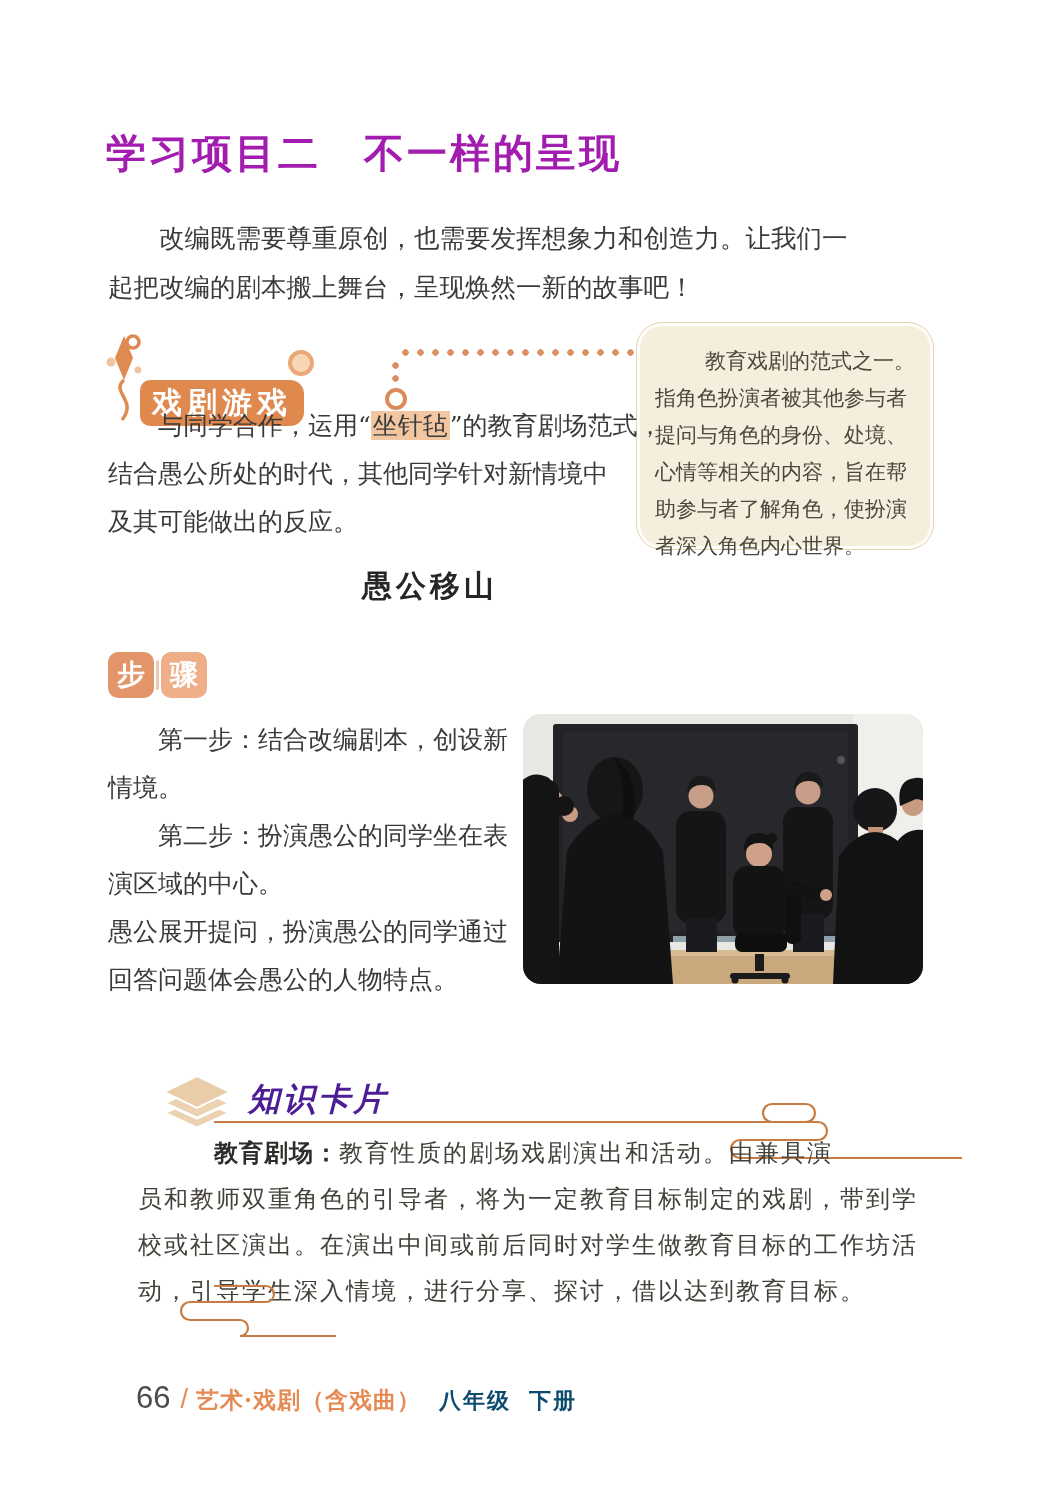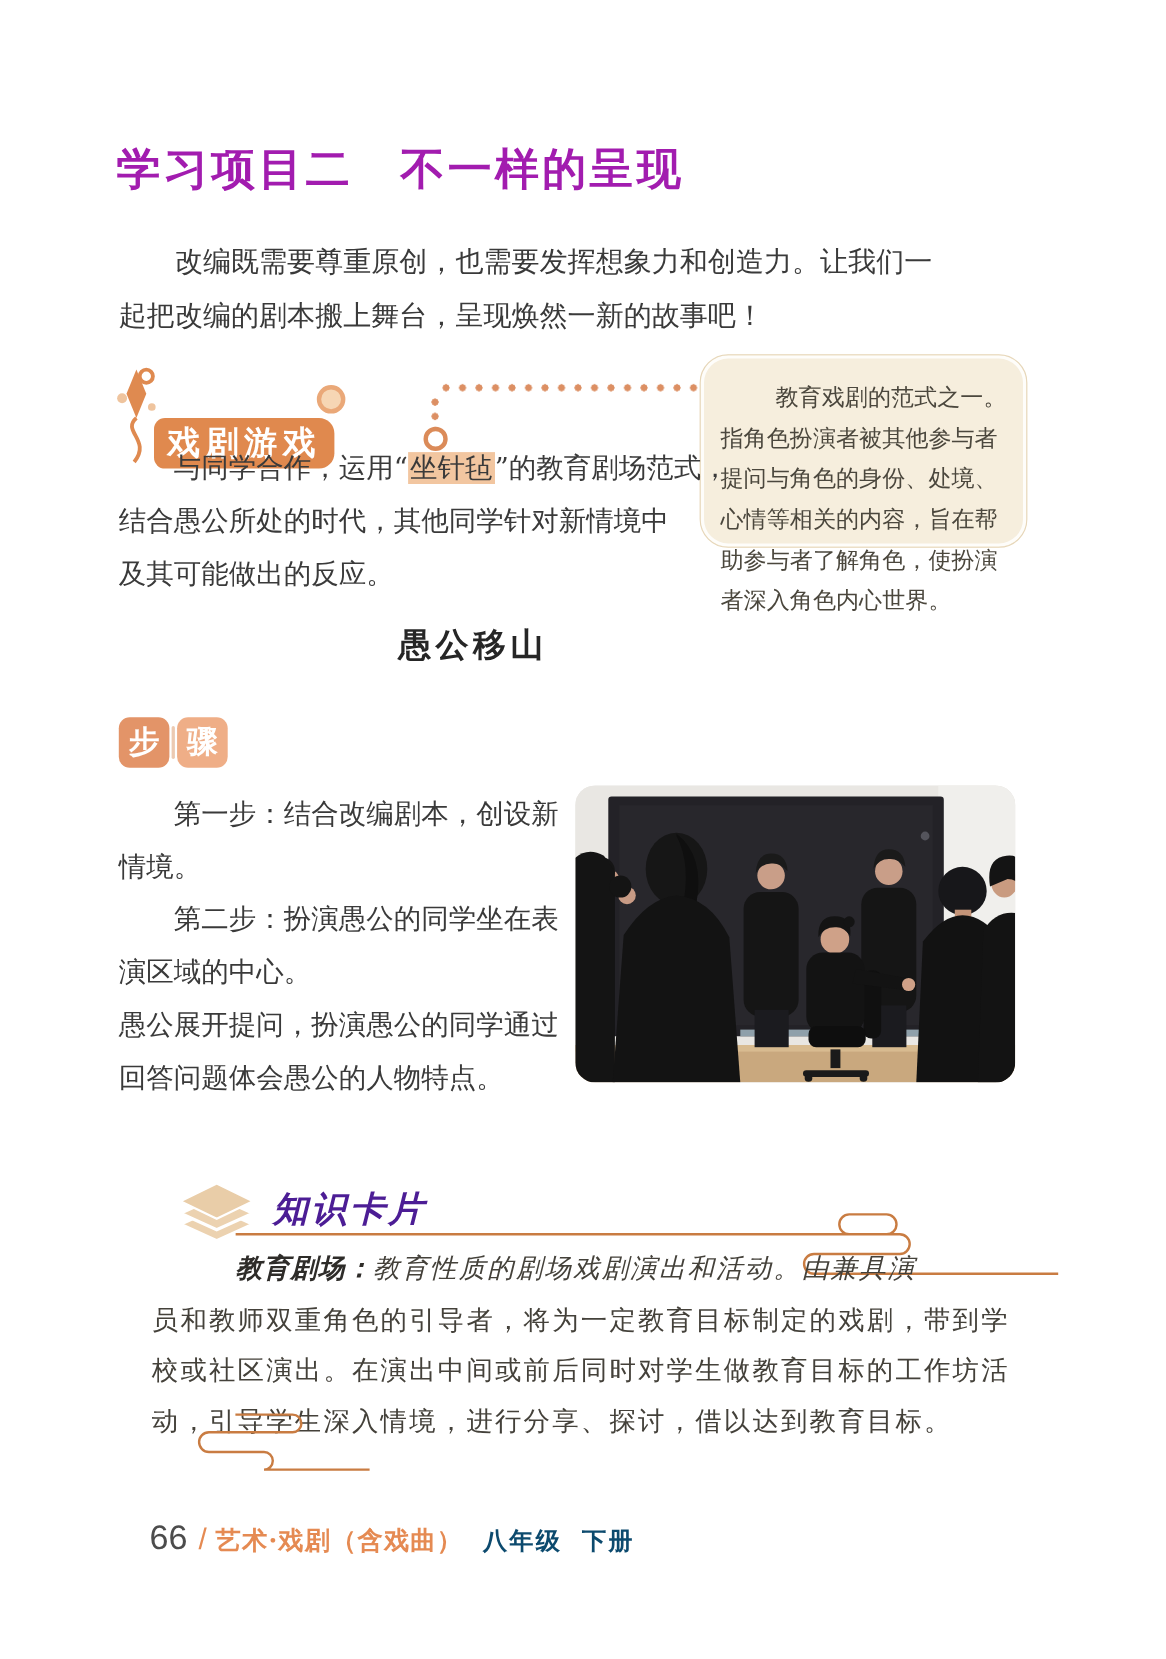--- a/index.html
+++ b/index.html
@@ -24,21 +24,21 @@
   
   .dots-h{left:402px;top:349px;width:234px;height:7px;
           background-image:radial-gradient(circle at 3.5px 3.5px,#dc8f63 3px,rgba(0,0,0,0) 3.4px);
           background-size:15px 7px;background-repeat:repeat-x;}
   .dots-v{left:392px;top:362px;width:7px;height:26px;
           background-image:radial-gradient(circle at 3.5px 3.5px,#dc8f63 3px,rgba(0,0,0,0) 3.4px);
           background-size:7px 13px;background-repeat:repeat-y;}
   .ring{left:385px;top:388px;width:14px;height:14px;border:4px solid #db8b59;border-radius:50%;background:#fff;}
 
   
-  .callout{left:636px;top:322px;width:298px;height:176px;background:#f6eedd;border:1px solid #e6d6b8;
+  .callout{left:636px;top:322px;width:298px;height:228px;background:#f6eedd;border:1px solid #e6d6b8;
            border-radius:26px;box-shadow:inset 0 0 0 3px rgba(255,255,255,.85);box-sizing:border-box;
            padding:20px 18px 0 18px;}
   .callout .cl{font-size:21px;line-height:37px;color:#4b473d;white-space:nowrap;}
   .cl-right{text-align:right;}
 
   
   .game-body{left:108px;top:402px;font-size:25px;line-height:48px;color:#3a3a3a;}
   .hl{background:#f2c6a0;padding:0 2px;}
 
   
@@ -56,21 +56,21 @@
   
   .steps{left:108px;top:716px;font-size:25px;line-height:48px;color:#3a3a3a;}
 
   
   .photo{left:523px;top:714px;width:400px;height:270px;border-radius:18px;overflow:hidden;background:#e9e7e3;}
 
   
   .kc-title{left:248px;top:1078px;font-size:32px;font-weight:bold;color:#4c1d95;
             font-family:"Liberation Sans","DejaVu Sans",sans-serif;letter-spacing:3px;font-style:italic;}
   .kc-body{left:138px;top:1130px;font-size:24px;line-height:46px;color:#44413a;letter-spacing:2px;}
-  .kc-line1{padding-left:76px;font-style:italic;}
+  .kc-line1{padding-left:76px;}
   .kc-term{font-family:"Liberation Sans","DejaVu Sans",sans-serif;font-weight:bold;color:#2e2c29;letter-spacing:1px;}
 
   
   .footer{left:104px;top:1380px;display:flex;align-items:baseline;margin-left:32px;}
   .pg-num{font-family:"Liberation Sans","DejaVu Sans",sans-serif;font-size:31px;color:#4c4c4c;}
   .pg-sep{color:#e58a52;font-size:27px;margin:0 8px 0 10px;font-family:"Liberation Sans",sans-serif;}
   .ft-book{font-size:23px;font-weight:bold;color:#e58a52;letter-spacing:1px;}
   .ft-grade,.ft-vol{font-size:22px;font-weight:bold;color:#0c4a6e;margin-left:18px;letter-spacing:2px;}
 </style>
 </head>

